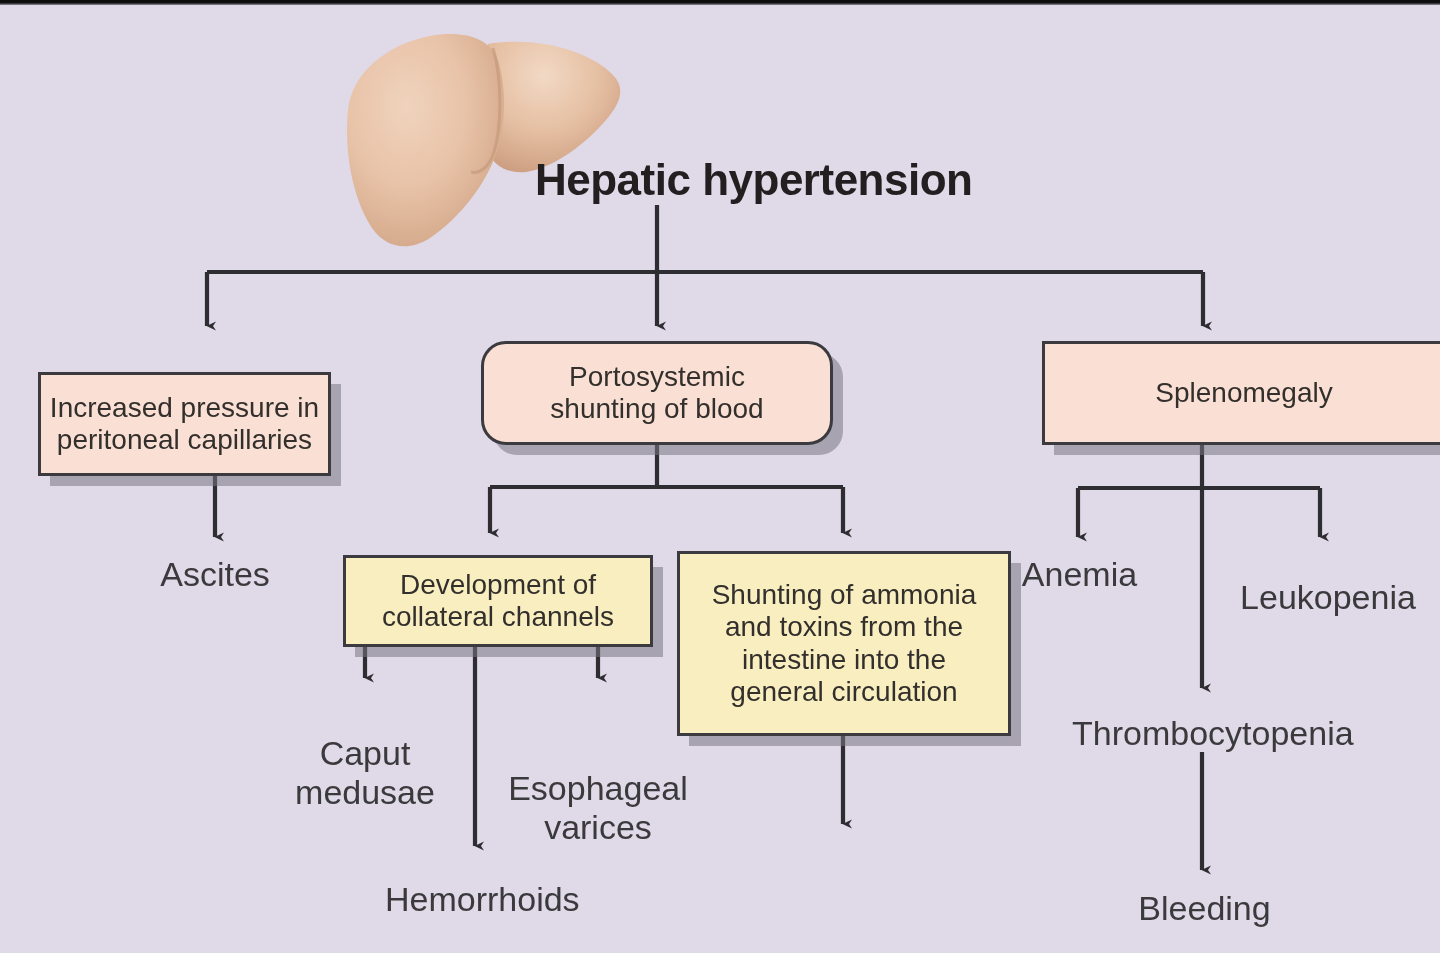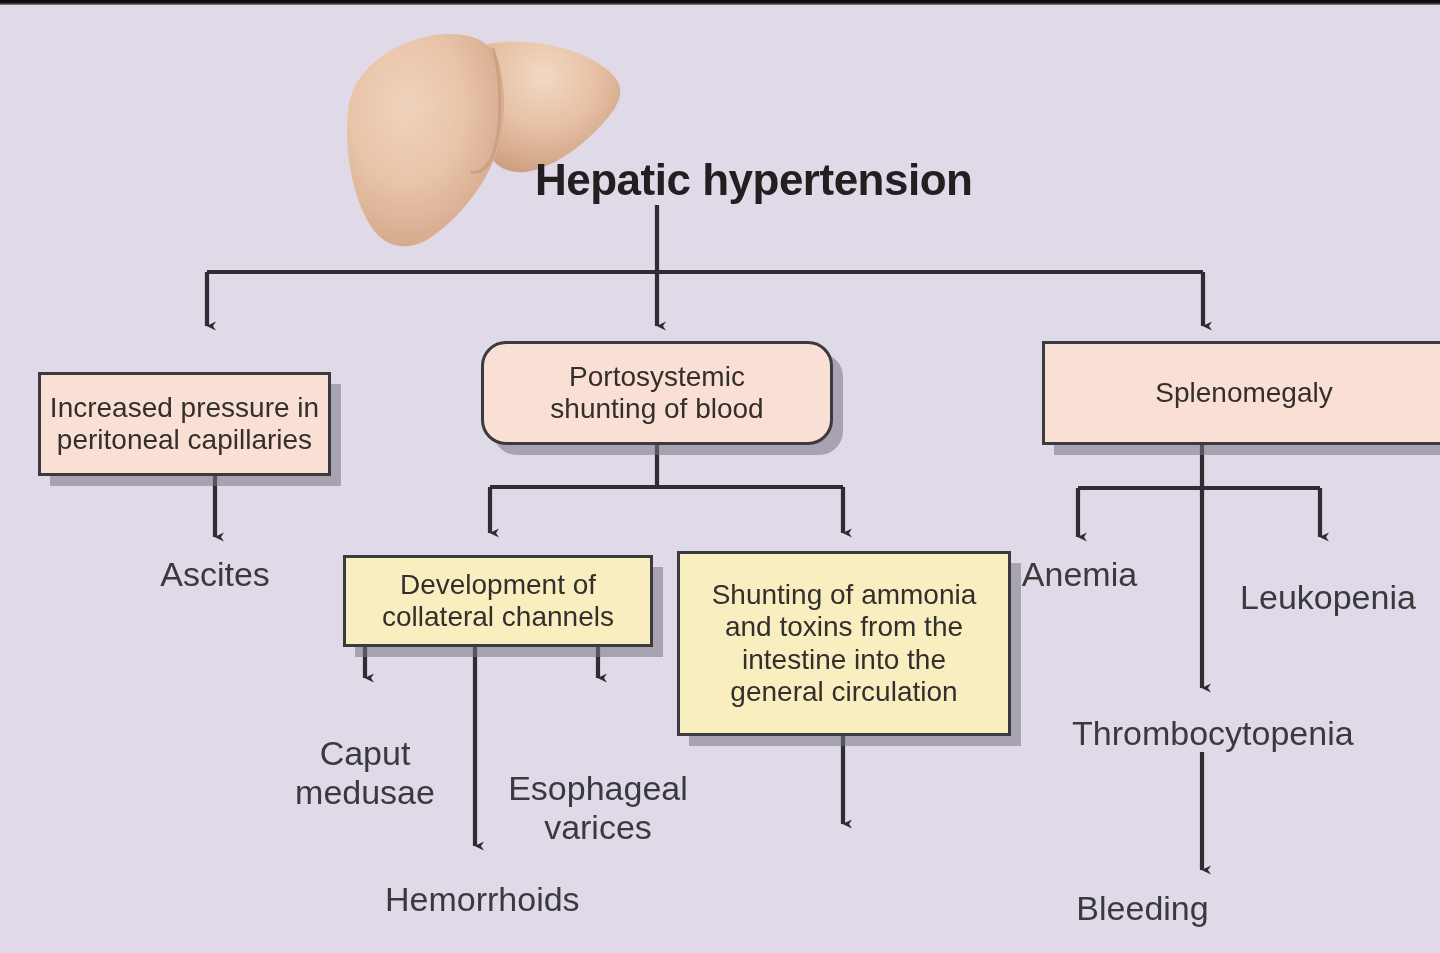--- a/index.html
+++ b/index.html
@@ -168,15 +168,15 @@
   <div class="label" style="left:498px;top:769px;width:200px;">Esophageal
 varices</div>
 
 
   <div class="label" style="left:992px;top:555px;width:175px;">Anemia</div>
 
   <div class="label" style="left:1228px;top:555px;width:200px;margin-top:23px;">Leukopenia</div>
 
   <div class="label" style="left:1072px;top:714px;width:265px;">Thrombocytopenia</div>
 
-  <div class="label" style="left:1050px;top:889px;width:185px;">Bleeding</div>
+  <div class="label" style="left:1112px;top:889px;width:185px;">Bleeding</div>
 
 </div>
 
 </body></html>

